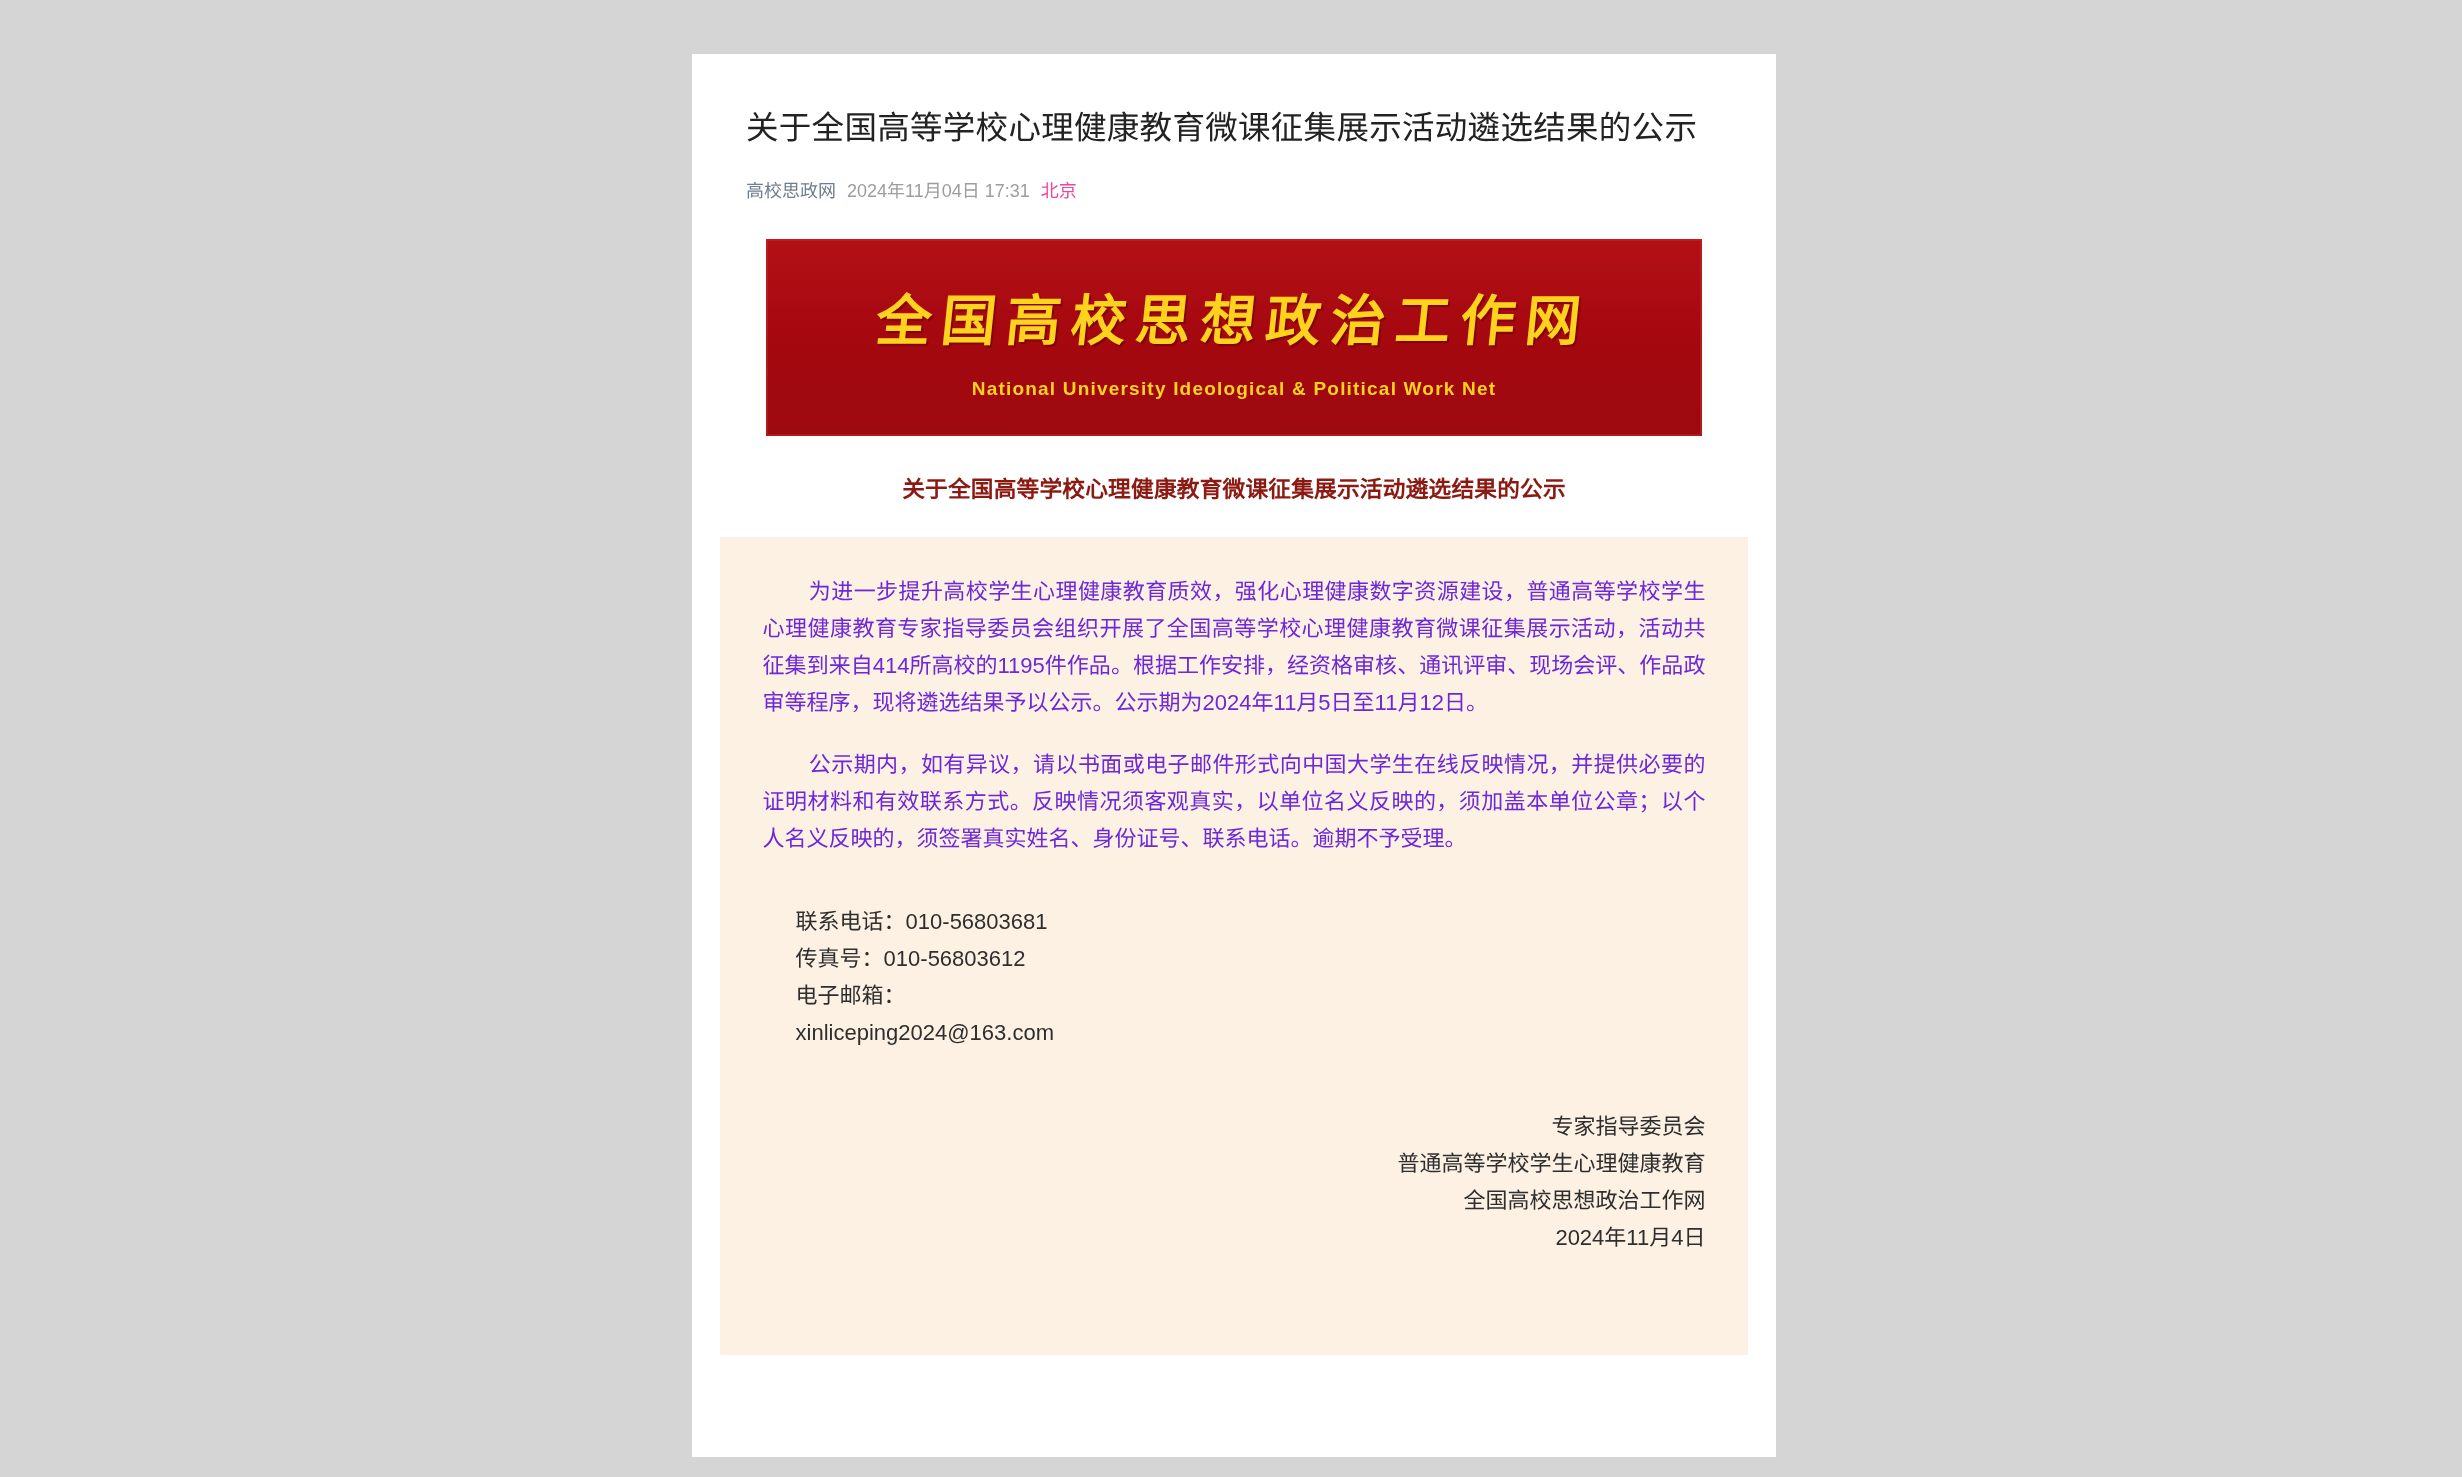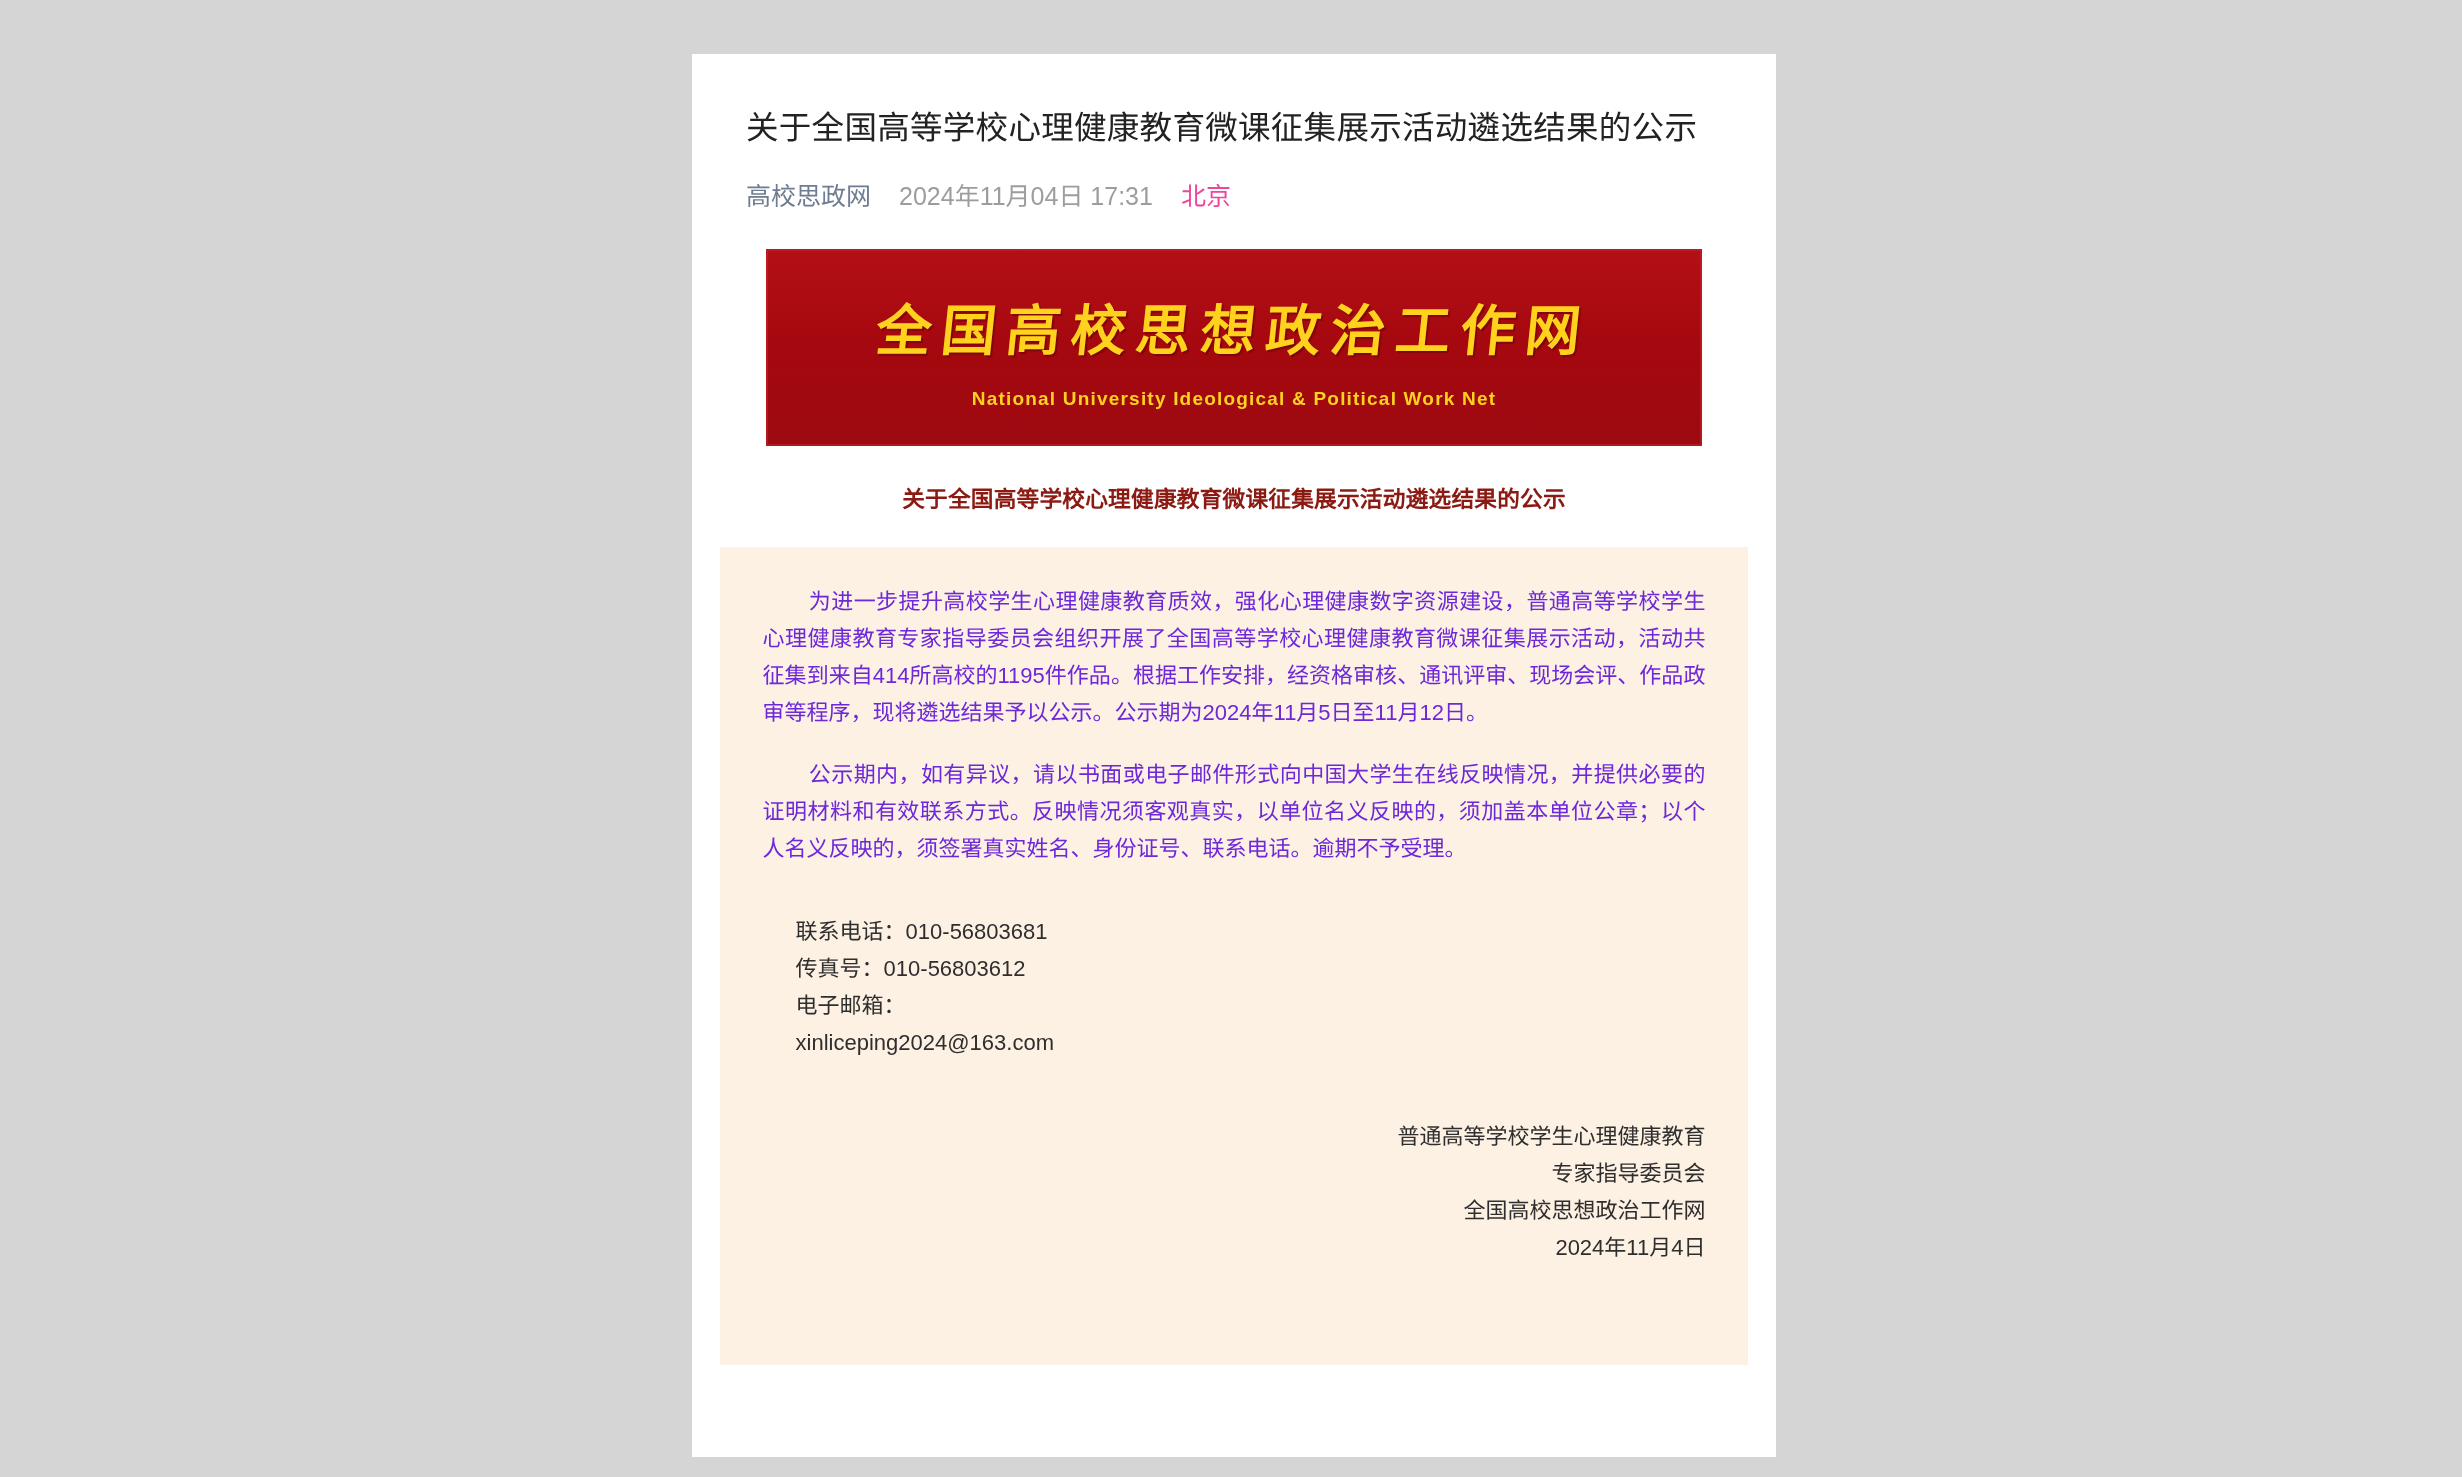--- a/index.html
+++ b/index.html
@@ -34,22 +34,22 @@
     line-height: 1.45;
     color: #222222;
     font-weight: 400;
     letter-spacing: 0.3px;
   }
 
   .meta-row {
     margin-top: 23.6px;
     display: flex;
     align-items: center;
-    gap: 28px;
-    font-size: 25px;
+    gap: 11px;
+    font-size: 18px;
     color: #9a9a9a;
   }
   .meta-source {
     color: #6f7d91;
   }
   .meta-date {
     color: #9d9d9d;
   }
   .meta-location {
     color: #ec4899;
@@ -172,22 +172,22 @@
       <p class="para">公示期内，如有异议，请以书面或电子邮件形式向中国大学生在线反映情况，并提供必要的证明材料和有效联系方式。反映情况须客观真实，以单位名义反映的，须加盖本单位公章；以个人名义反映的，须签署真实姓名、身份证号、联系电话。逾期不予受理。</p>
 
       <div class="contact-block">
         <div class="contact-line">联系电话：010-56803681</div>
         <div class="contact-line">传真号：010-56803612</div>
         <div class="contact-line">电子邮箱：</div>
         <div class="contact-line">xinliceping2024@163.com</div>
       </div>
 
       <div class="signature">
+        <div>专家指导委员会</div>
         <div>普通高等学校学生心理健康教育</div>
-        <div>专家指导委员会</div>
         <div>全国高校思想政治工作网</div>
         <div>2024年11月4日</div>
       </div>
     </div>
 
   </div>
 </div>
 
 
 </body></html>

